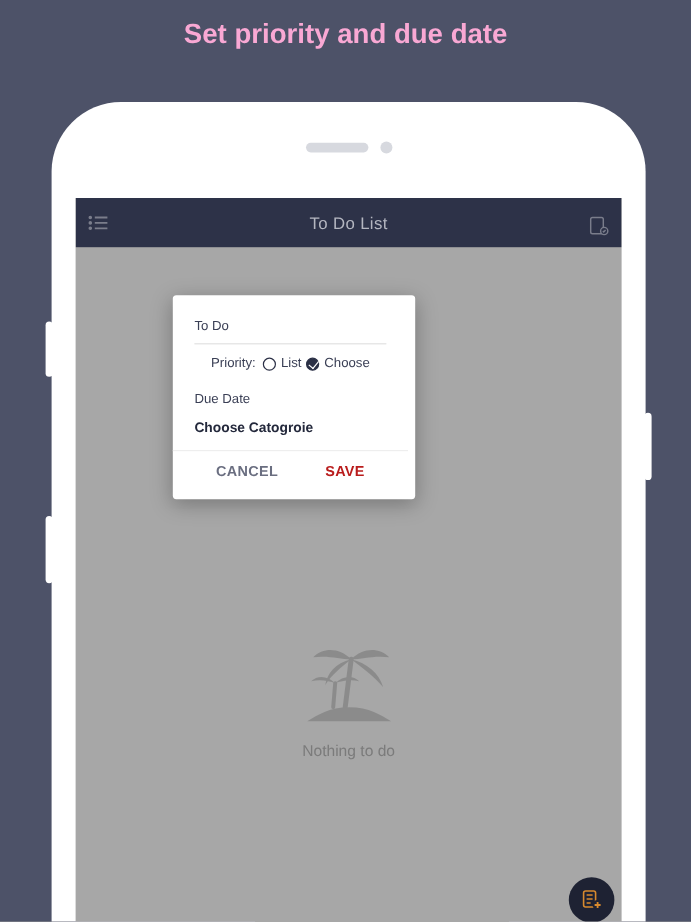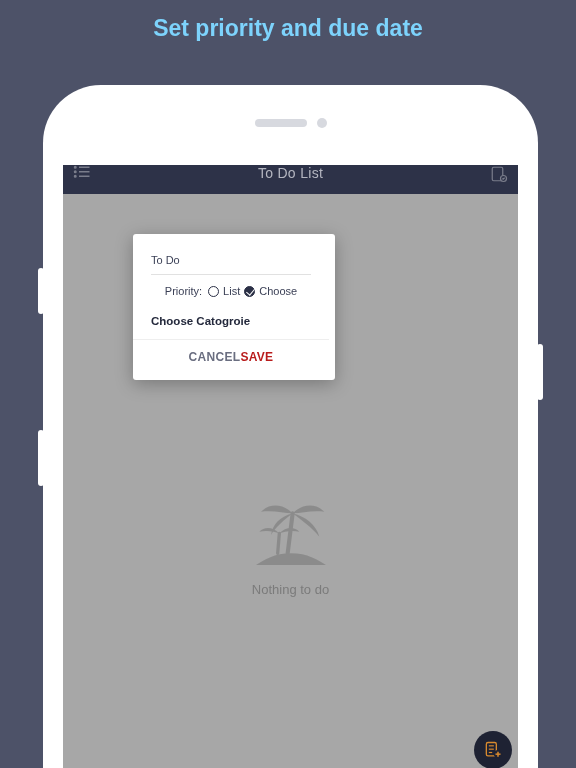--- a/index.html
+++ b/index.html
@@ -4,21 +4,21 @@
 <style>
   * { box-sizing: border-box; margin: 0; padding: 0; }
   html, body { width: 576px; height: 768px; }
   body {
     background: #4d5268;
     font-family: -apple-system, "Helvetica Neue", Arial, sans-serif;
     position: relative;
     overflow: hidden;
   }
   .promo-title {
-    color: #7dd3fc;
+    color: #f9a8d4;
     text-align: center;
     font-size: 23px;
     font-weight: 600;
     line-height: 1.25;
     padding-top: 14px;
   }
   .phone {
     position: absolute;
     left: 43px; right: 38px; top: 85px;
     height: 820px;
@@ -32,47 +32,47 @@
   .camera { width: 10px; height: 10px; background: #d7d9df; border-radius: 50%; margin-left: 10px; }
   .screen {
     position: absolute;
     left: 20px; right: 20px; top: 80px;
     height: 610px;
     background: #a7a7a7;
     display: flex; flex-direction: column;
     overflow: hidden;
   }
   .appbar {
-    height: 29px;
+    height: 41px;
     background: #2d3248;
     color: #9b9da8;
-    display: flex; align-items: flex-start; justify-content: space-between;
+    display: flex; align-items: center; justify-content: space-between;
     padding: 0 10px;
     font-size: 14px;
   }
   .appbar .icon { width: 18px; height: 14px; opacity: .7; }
   .appbar-title { flex: 1; text-align: center; color: #b4b6c0; letter-spacing: .3px; }
   .content { flex: 1; position: relative; }
   .empty {
-    position: absolute; left: 0; right: 0; top: 292px;
+    position: absolute; left: 0; right: 0; top: 316px;
     display: flex; flex-direction: column; align-items: center;
     color: #7a7a7a;
   }
   .island { width: 100px; height: 88px; opacity: .35; }
   .empty-text { margin-top: 8px; font-size: 13px; color: #7b7b7b; }
   .fab {
     position: absolute; right: 6px; bottom: 6px;
     width: 38px; height: 38px; border-radius: 50%;
     background: #1e2233;
     display: flex; align-items: center; justify-content: center;
   }
   .fab svg { width: 20px; height: 20px; }
   .modal {
     position: absolute;
-    left: 70px; top: 40px;
+    left: 81px; top: 40px;
     width: 202px;
     background: #fff;
     border-radius: 3px;
     box-shadow: 0 4px 18px rgba(0,0,0,.28);
     padding: 20px 24px 12px 18px;
     color: #2b3046;
   }
   .modal .row { font-size: 11px; color: #3a3f55; }
   .todo-field { padding-bottom: 8px; border-bottom: 1px solid #e1e1e1; margin-bottom: 10px; }
   .priority-row { display: flex; align-items: center; gap: 4px; margin-bottom: 18px; justify-content: center; }
@@ -84,21 +84,21 @@
   }
   .radio.checked::after{
     content:""; position:absolute; left:2.5px; top:0px;
     width:4px; height:7px; border:solid #fff; border-width:0 1.5px 1.5px 0;
     transform: rotate(40deg);
   }
   .radio.checked{ background:#2b3046; }
   .due { margin-bottom: 12px; font-size: 11px; color: #3a3f55; }
   .cat { font-size: 11.5px; font-weight: 700; color: #23283b; margin-bottom: 12px; }
   .divider { height: 1px; background: #eee; margin: 0 -18px 10px -18px; }
-  .actions { display: flex; justify-content: center; padding: 0 18px 4px 18px; font-size: 12px; font-weight: 600; letter-spacing: .3px; }
+  .actions { display: flex; justify-content: space-between; padding: 0 18px 4px 18px; font-size: 12px; font-weight: 600; letter-spacing: .3px; }
   .cancel { color: #6a6e80; }
   .save { color: #b91c1c; }
   
   .sidebtn { position:absolute; background:#fff; border-radius:4px; width:6px; }
   .sb1 { left:38px; top:268px; height:46px; }
   .sb2 { right:33px; top:344px; height:56px; }
   .sb3 { left:38px; top:430px; height:56px; }
 </style>
 </head>
 <body>
@@ -158,20 +158,21 @@
 
       <div class="modal">
         <div class="row todo-field">To Do</div>
         <div class="row priority-row">
           <span class="priority-label">Priority:</span>
           <span class="radio"></span>
           <span>List</span>
           <span class="radio checked"></span>
           <span>Choose</span>
         </div>
+        <div class="due">Due Date</div>
         <div class="cat">Choose Catogroie</div>
         <div class="divider"></div>
         <div class="actions">
           <span class="cancel">CANCEL</span>
           <span class="save">SAVE</span>
         </div>
       </div>
 
       <div class="fab">
         <svg viewBox="0 0 24 24">

